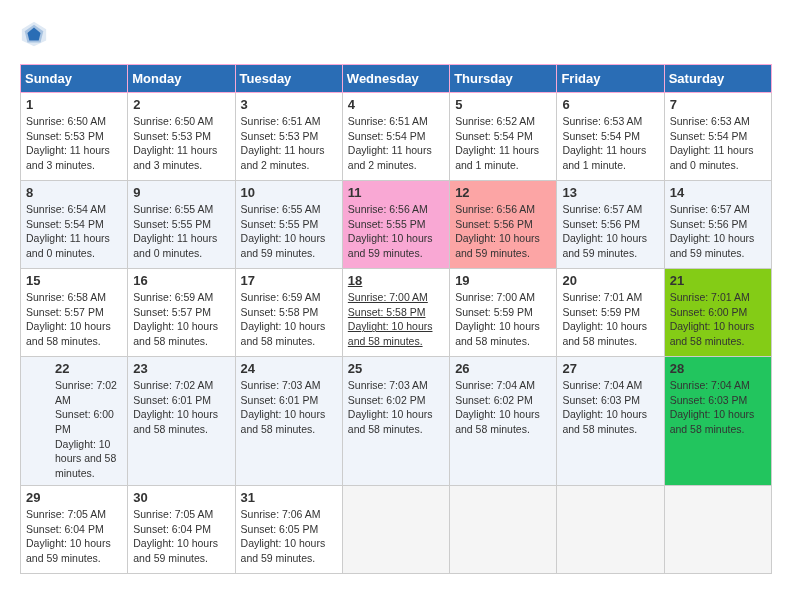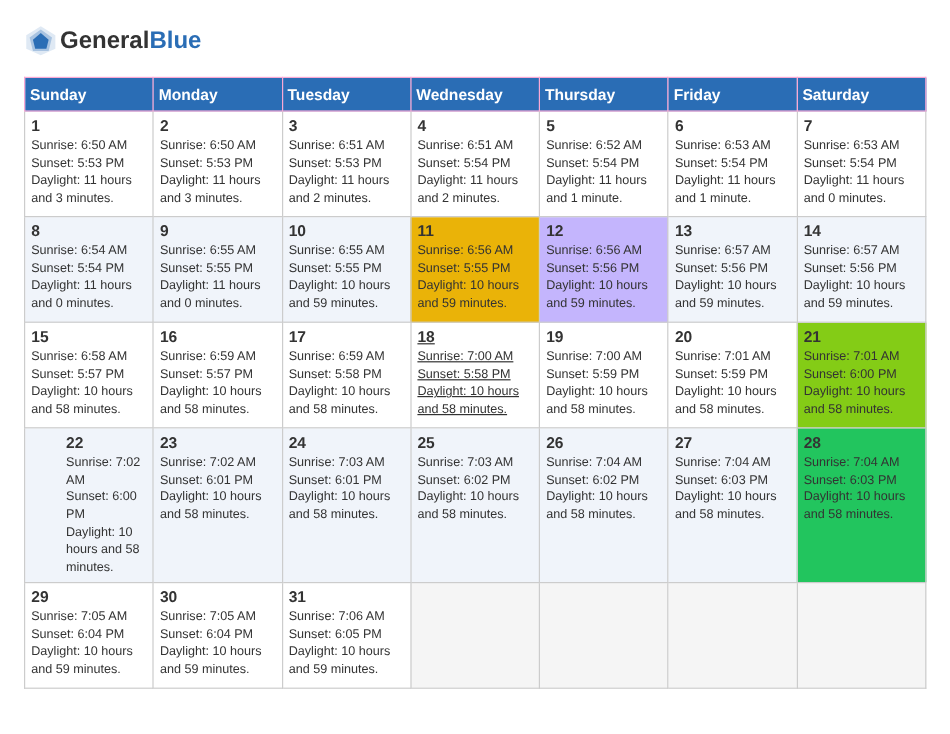--- a/index.html
+++ b/index.html
@@ -83,23 +83,20 @@
 </head>
 <body>
 
 <div class="header">
   <div class="logo">
     <svg class="logo-icon" viewBox="0 0 30 30">
       <polygon points="15,2 28,10 28,22 15,28 2,22 2,10" fill="#2a6db5" opacity="0.15"></polygon>
       <polygon points="15,5 25,12 22,24 8,24 5,12" fill="#2a6db5" opacity="0.3"></polygon>
       <polygon points="15,8 22,14 20,22 10,22 8,14" fill="#2a6db5"></polygon>
     </svg>
-    <div>
-      <div style="font-size:20px;font-weight:bold;color:#333;line-height:1.1;">General<span style="color:#2a6db5;">Blue</span></div>
-    </div>
   </div>
   <div class="title-block">
     <div class="month-title"></div>
     <div class="location"></div>
   </div>
 </div>
 
 <table>
   <thead>
     <tr>
@@ -169,27 +166,27 @@
           <span class="cell-line">Sunrise: 6:55 AM</span>
           <span class="cell-line">Sunset: 5:55 PM</span>
           <span class="cell-line">Daylight: 11 hours and 0 minutes.</span>
         </td>
         <td style="background: rgb(240, 244, 250);">
           <span class="day-num">10</span>
           <span class="cell-line">Sunrise: 6:55 AM</span>
           <span class="cell-line">Sunset: 5:55 PM</span>
           <span class="cell-line">Daylight: 10 hours and 59 minutes.</span>
         </td>
-        <td style="background: #eab308; margin-left: 44px;">
+        <td style="background: #f9a8d4; margin-left: 44px;">
           <span class="day-num">11</span>
           <span class="cell-line">Sunrise: 6:56 AM</span>
           <span class="cell-line">Sunset: 5:55 PM</span>
           <span class="cell-line">Daylight: 10 hours and 59 minutes.</span>
         </td>
-        <td style="background: #c4b5fd;">
+        <td style="background: #fca5a5;">
           <span class="day-num">12</span>
           <span class="cell-line">Sunrise: 6:56 AM</span>
           <span class="cell-line">Sunset: 5:56 PM</span>
           <span class="cell-line">Daylight: 10 hours and 59 minutes.</span>
         </td>
         <td style="background: rgb(240, 244, 250);">
           <span class="day-num">13</span>
           <span class="cell-line">Sunrise: 6:57 AM</span>
           <span class="cell-line">Sunset: 5:56 PM</span>
           <span class="cell-line">Daylight: 10 hours and 59 minutes.</span>

